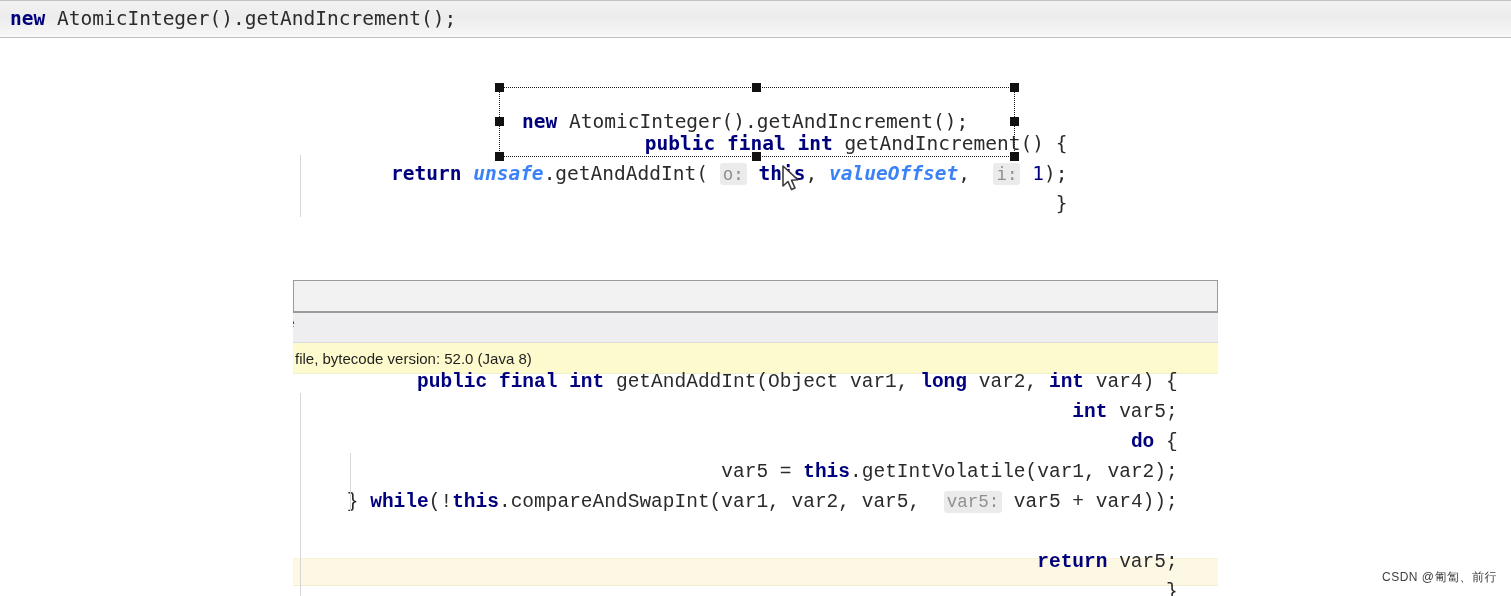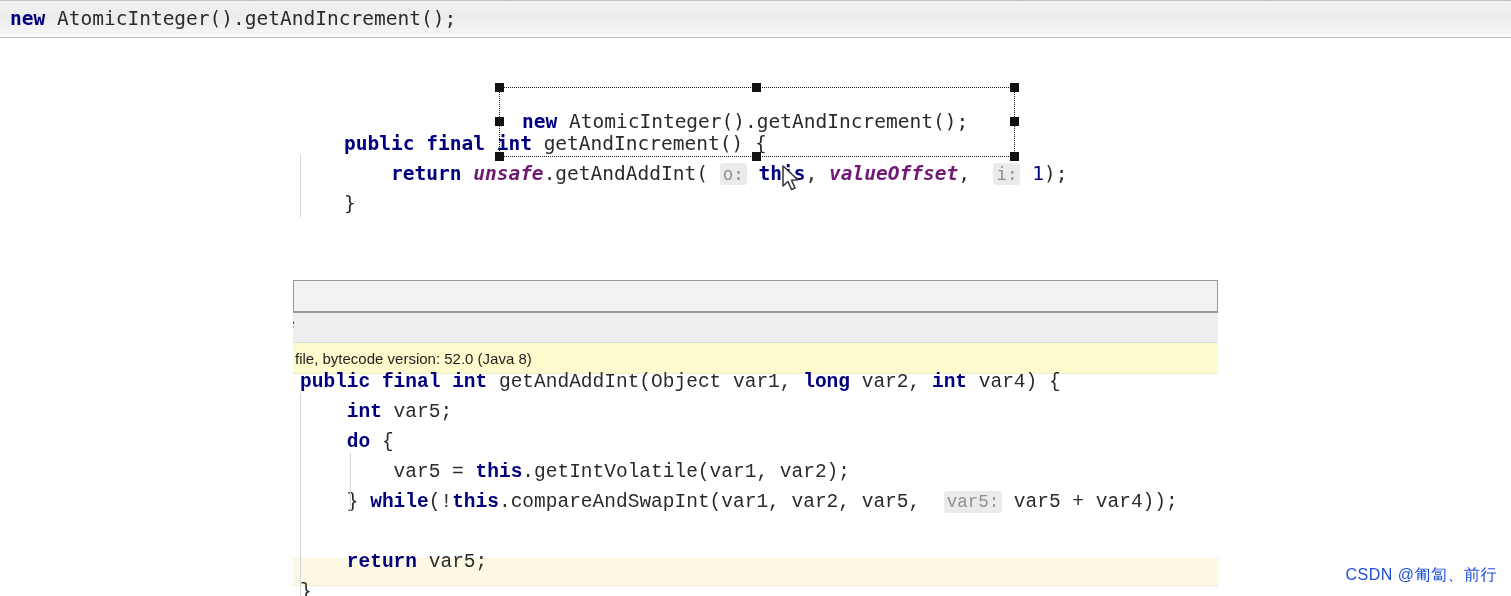--- a/index.html
+++ b/index.html
@@ -35,23 +35,24 @@
     background: #ffffff;
   }
 
   
   .code {
     font-family: "DejaVu Sans Mono", monospace;
     font-size: 19.5px;
     color: #2b2b2b;
     white-space: pre;
     line-height: 30px;
+    text-align: right;
   }
   .kw   { color: #00007f; font-weight: bold; }
-  .ital { color: #701a75; font-style: italic; font-weight: bold; }
+  .ital { color: #3b82f6; font-style: italic; font-weight: bold; }
   .num  { color: #00007f; }
   .plain{ color: #2b2b2b; }
   .hint {
     background: #ebebeb;
     color: #909090;
     border-radius: 3px;
     padding: 1px 3px 1px 3px;
     font-size: 17.5px;
     font-weight: normal;
     font-style: normal;
@@ -133,21 +134,21 @@
     margin-left: 2px; white-space: pre;
   }
 
   
   .cursor { position: absolute; left: 781px; top: 126px; width: 22px; height: 30px; }
 
   
   .watermark {
     position: absolute; right: 14px; bottom: 10px;
     font-family: "Liberation Sans", sans-serif;
-    font-size: 16px; color: #1d4ed8;
+    font-size: 12px; color: #404040;
     white-space: pre; letter-spacing: 0.5px;
   }
 </style>
 </head>
 <body>
 
 <div id="root">
 
   <div class="topbar">
     <div class="topbar-text code"><span class="kw">new</span><span class="plain"> AtomicInteger().getAndIncrement();</span></div>

